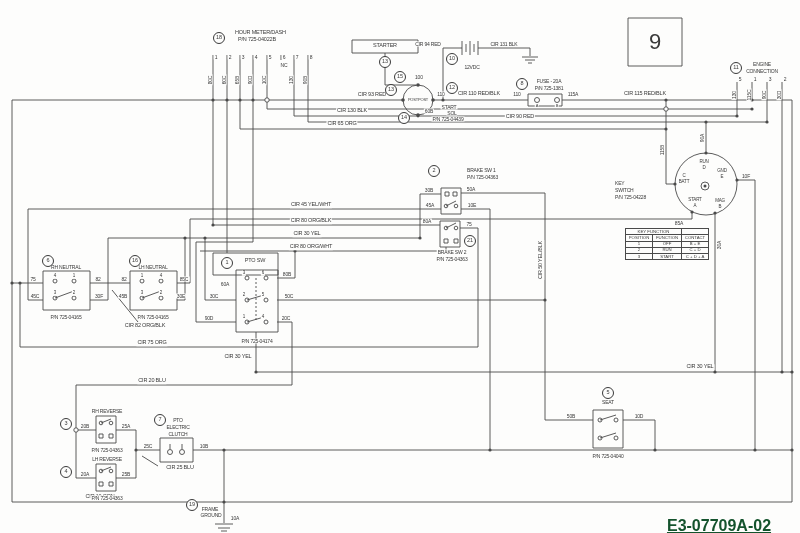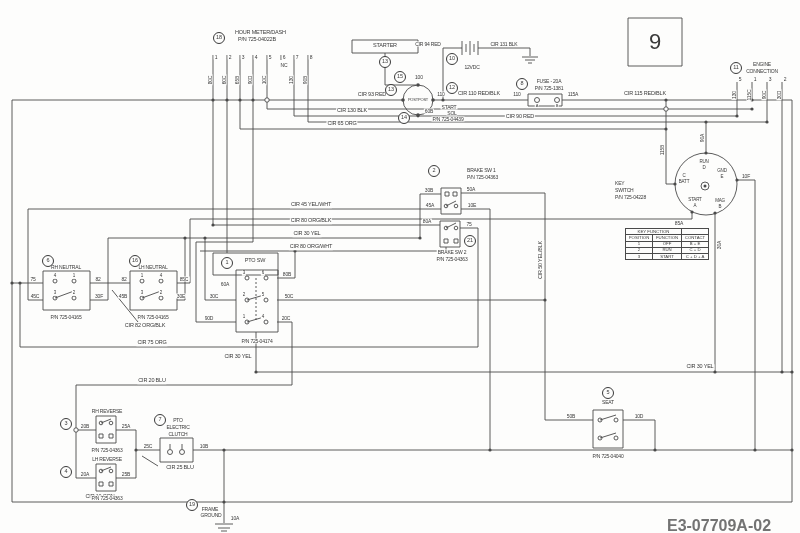--- a/index.html
+++ b/index.html
@@ -3,21 +3,21 @@
 <meta charset="utf-8">
 <style>
   html,body{margin:0;padding:0;background:#fff;}
   #stage{position:relative;width:800px;height:533px;background:#fdfdfc;overflow:hidden;
          font-family:"Liberation Sans",sans-serif;color:#3a3a3a;}
   svg{position:absolute;left:0;top:0;}
   .lbl{position:absolute;white-space:nowrap;line-height:1;background:#fdfdfc;
        padding:0 1px;letter-spacing:-0.2px;transform:translate(-50%,-50%);}
   .lbl.a{transform:translate(0,-50%);}
   .lbl.r{transform:translate(-50%,-50%) rotate(-90deg);}
-  .lbl.b{font-weight:bold;color:#737373;letter-spacing:0;}
+  .lbl.b{font-weight:bold;color:#14532d;letter-spacing:0;text-decoration:underline;}
   .callout{position:absolute;width:10px;height:10px;border:1px solid #3a3a3a;border-radius:50%;
        font-size:5.5px;line-height:9px;text-align:center;background:#fdfdfc;
        transform:translate(-50%,-50%);}
   #keytable{position:absolute;left:625px;top:228px;width:84px;border-collapse:collapse;
        font-size:4.3px;line-height:1;background:#fdfdfc;}
   #keytable td,#keytable th{border:0.5px solid #4a4a4a;padding:0.5px 1px;text-align:center;
        font-weight:normal;white-space:nowrap;}
 </style>
 </head>
 <body>

